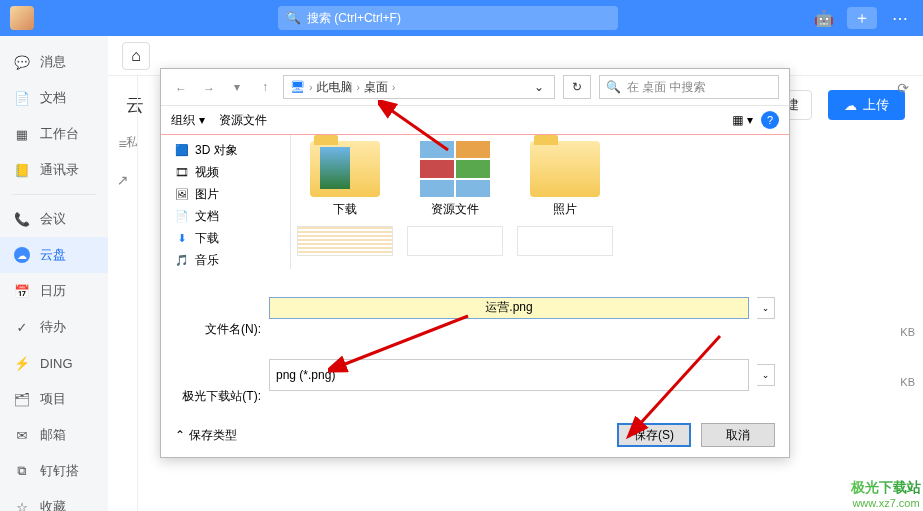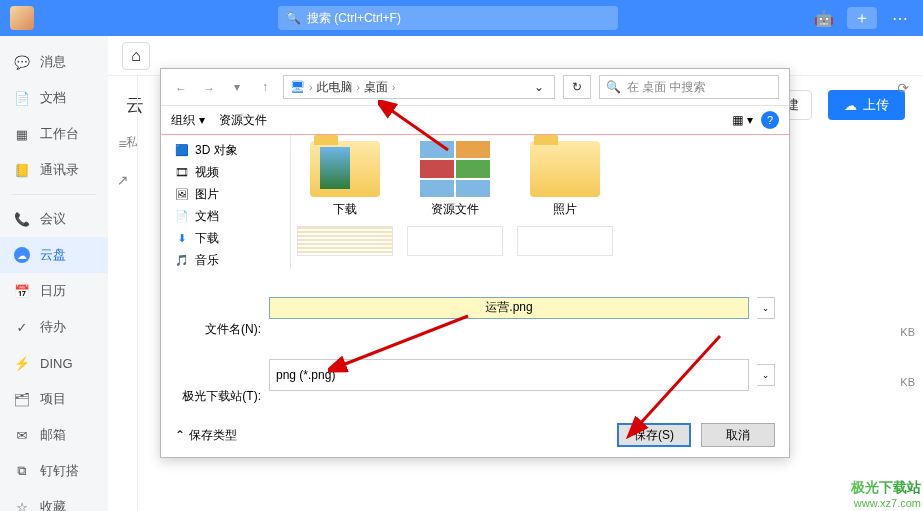--- a/index.html
+++ b/index.html
@@ -79,21 +79,21 @@
 .field-input.sel { background:#fef9c3;text-align:center;}
 .field-drop { width:18px;height:22px;border:1px solid #ccc;border-left:none;display:flex;align-items:center;justify-content:center;font-size:9px;}
 .combo { flex:1; height:32px; border:1px solid #ccc; display:flex;align-items:center;padding:0 6px; font-size:12px;}
 .dlg-actions { display:flex; align-items:center; padding:4px 14px 10px; gap:10px;}
 .hide-folders { display:flex;align-items:center;gap:4px; font-size:12px;}
 .btn { width:74px;height:24px;border:1px solid #adadad;background:#e1e1e1;font-size:12px;display:flex;align-items:center;justify-content:center;cursor:pointer;}
 .btn.primary { border:2px solid #2e7dd6;}
 
 
 .arrow { position:absolute; z-index:20; pointer-events:none;}
-.watermark { position:absolute; right:2px; bottom:2px; font-size:11px; color:#58b848; text-align:right; z-index:5;}
+.watermark { position:absolute; right:2px; bottom:2px; font-size:11px; color:#58b848; text-align:center; z-index:5;}
 .watermark .logo { font-size:14px; font-weight:bold; background:linear-gradient(90deg,#5cc450,#2e9e3b); -webkit-background-clip:text; color:transparent;}
 </style>
 </head>
 <body>
 
 <div class="topbar">
   <div class="avatar"></div>
   <div class="search-box">
     <span>🔍</span>
     <span>搜索 (Ctrl+Ctrl+F)</span>

